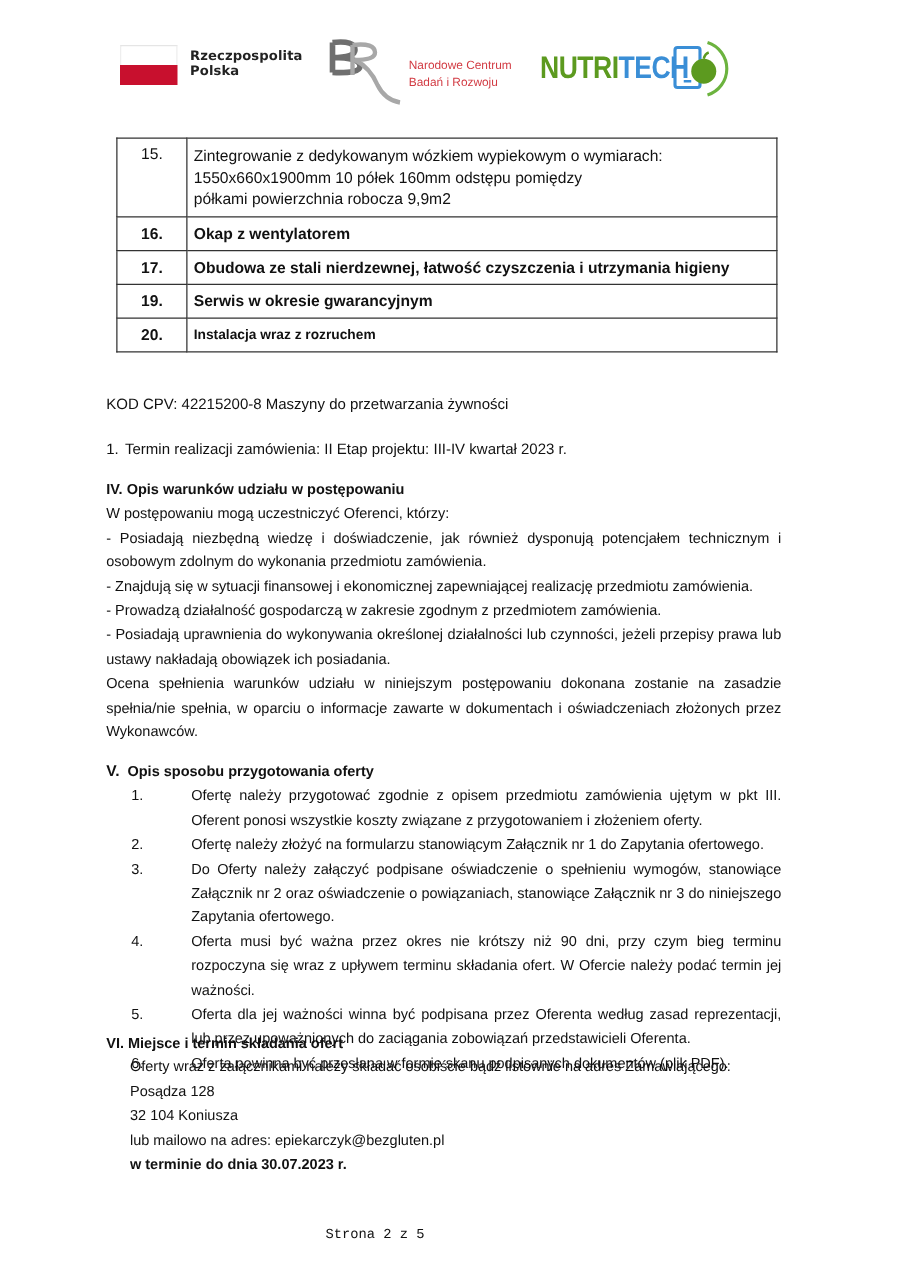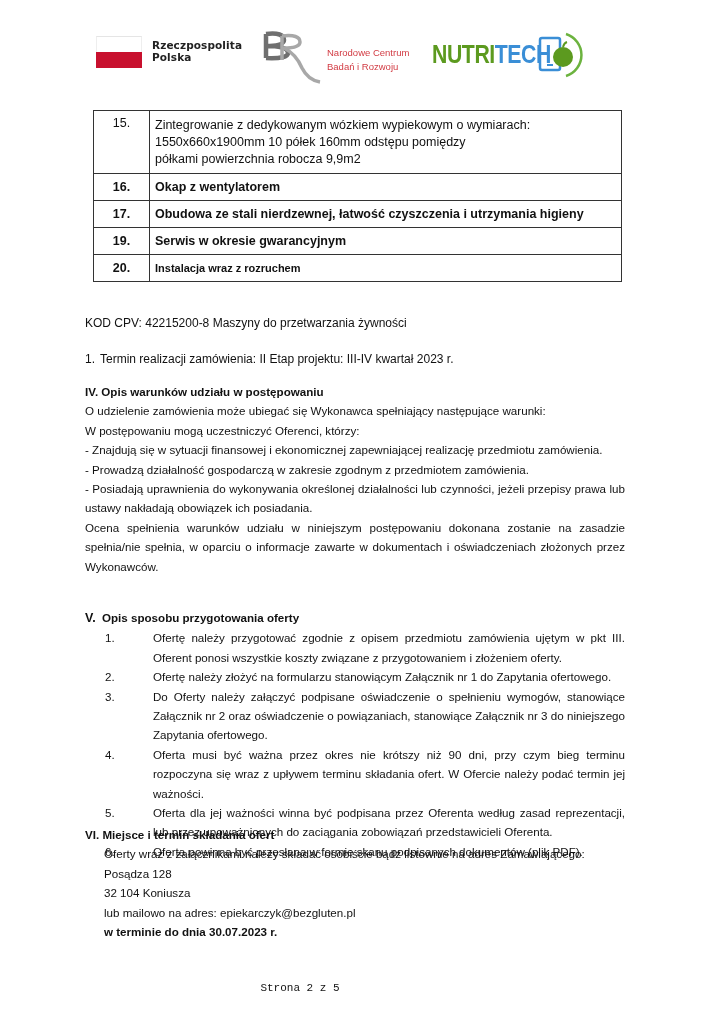--- a/index.html
+++ b/index.html
@@ -133,22 +133,22 @@
   </table>
 
   <div class="txt cpv">KOD CPV: 42215200-8 Maszyny do przetwarzania żywności</div>
 
   <div class="txt term">
     <span class="n">1.</span><span>Termin realizacji zamówienia:  II Etap projektu: III-IV kwartał 2023 r.</span>
   </div>
 
   <div class="txt sec4">
     <span class="blk bold">IV. Opis warunków udziału w postępowaniu</span>
-    <span class="blk">O udzielenie zamówienia może ubiegać się Wykonawca spełniający następujące warunki:</span>
     <span class="blk">W postępowaniu mogą uczestniczyć Oferenci, którzy:</span>
+    <span class="blk just">- Posiadają niezbędną wiedzę i doświadczenie, jak również dysponują potencjałem technicznym i osobowym zdolnym do wykonania przedmiotu zamówienia.</span>
     <span class="blk just">- Znajdują się w sytuacji finansowej i ekonomicznej zapewniającej realizację przedmiotu zamówienia.</span>
     <span class="blk just">- Prowadzą działalność gospodarczą w zakresie zgodnym z przedmiotem zamówienia.</span>
     <span class="blk just">- Posiadają uprawnienia do wykonywania określonej działalności lub czynności, jeżeli przepisy prawa lub ustawy nakładają obowiązek ich posiadania.</span>
     <span class="blk just">Ocena spełnienia warunków udziału w niniejszym postępowaniu dokonana zostanie na zasadzie spełnia/nie spełnia, w oparciu o informacje zawarte w dokumentach i oświadczeniach złożonych przez Wykonawców.</span>
   </div>
 
   <div class="txt sec5">
     <span class="blk bold head"><span class="rn">V.</span><span>Opis sposobu przygotowania oferty</span></span>
     <ol class="olist">
       <li>

